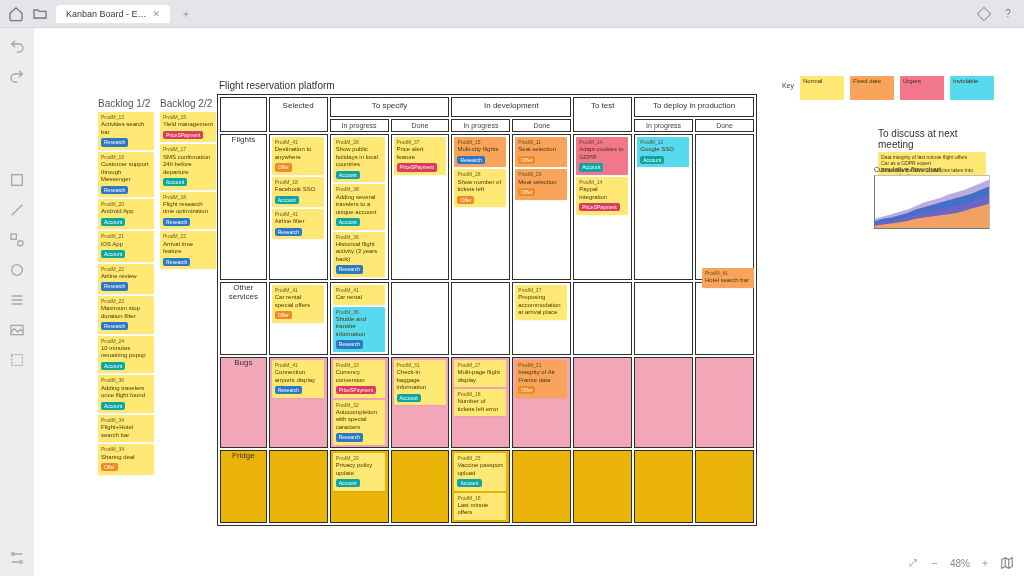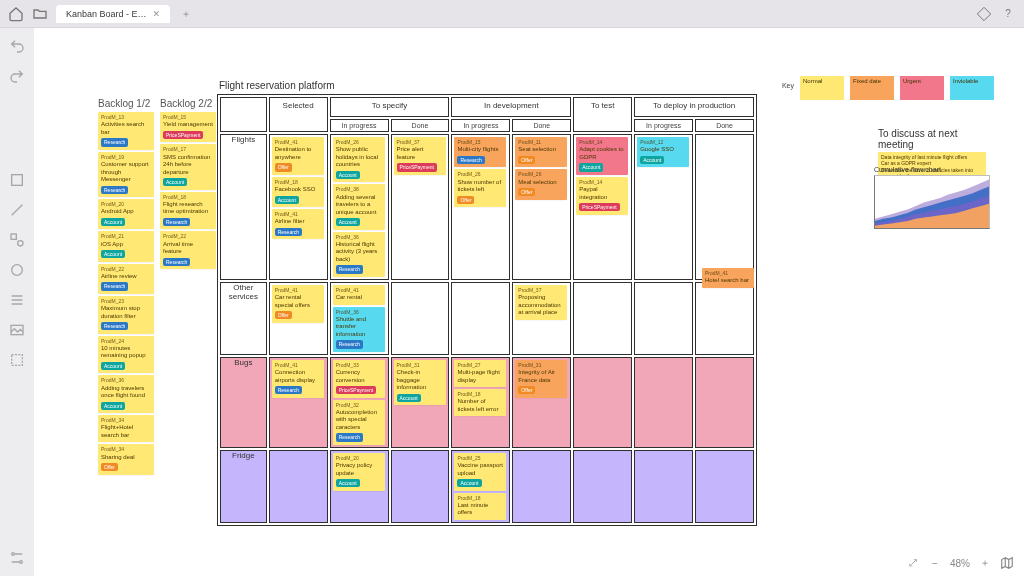--- a/index.html
+++ b/index.html
@@ -38,21 +38,21 @@
   .c-yellow { background:#ffe873; } .c-orange { background:#f9a45c; } .c-red { background:#f2778a; } .c-cyan { background:#57d9f0; }
   .tag-teal{background:#0ea5a0;} .tag-blue{background:#2b78c7;} .tag-red{background:#dc3b5a;} .tag-orange{background:#f08a24;}
   
   .board { position:absolute; top:66px; left:183px; width:540px; border:1px solid #2f2f2f; font-size:7px; }
   .board th,.board td { border:1px solid #2f2f2f; padding:0; vertical-align:top; }
   .board th { font-weight:400; padding:3px 4px; text-align:center; font-size:8px; color:#333; }
   .board .colh { height:20px; }
   .subh th { font-size:7px; padding:2px 2px; color:#444; }
   .rowlabel { width:46px; font-size:8px; padding:4px; color:#333;text-align:center; }
   .r-bugs { background:#f2a7b9; }
-  .r-fridge { background:#c4b5fd;padding-left:12px; }
+  .r-fridge { background:#eab308;padding-left:12px; }
   .cell { padding:2px; display:flex; flex-direction:column; gap:2px; min-height:26px; }
   .cell .note { width:52px; }
   
   .legend { position:absolute; top:48px; right:30px; display:flex; align-items:flex-start; gap:6px; }
   .legend .k { font-size:7px; color:#444; padding-top:6px;}
   .legend .sw { width:44px; height:24px; font-size:6px; padding:2px 3px; color:#403100; }
   .sw-y{background:#ffe873;} .sw-o{background:#f9a45c;} .sw-r{background:#f2778a;} .sw-b{background:#57d9f0;}
   .discuss { position:absolute; top:100px; right:38px; width:108px; }
   .discuss .dh { font-size:10px; color:#333; margin-bottom:2px;}
   .discuss .note { width:108px; font-size:5px; }

